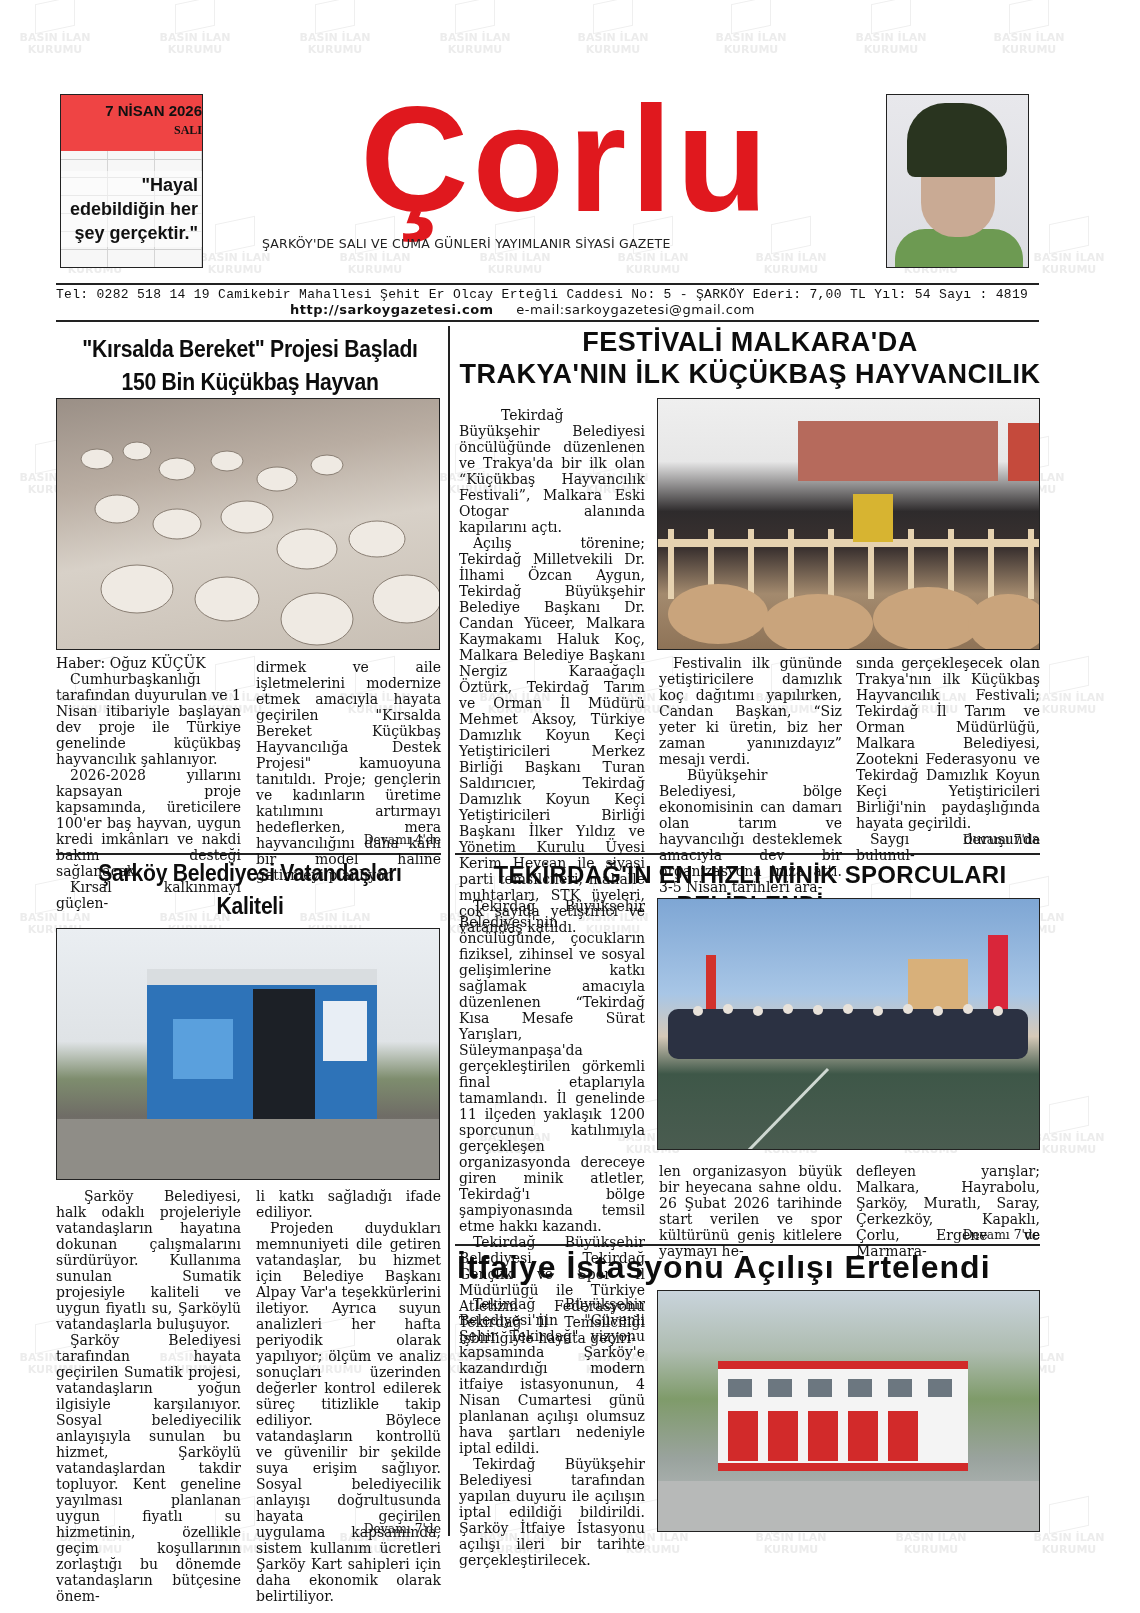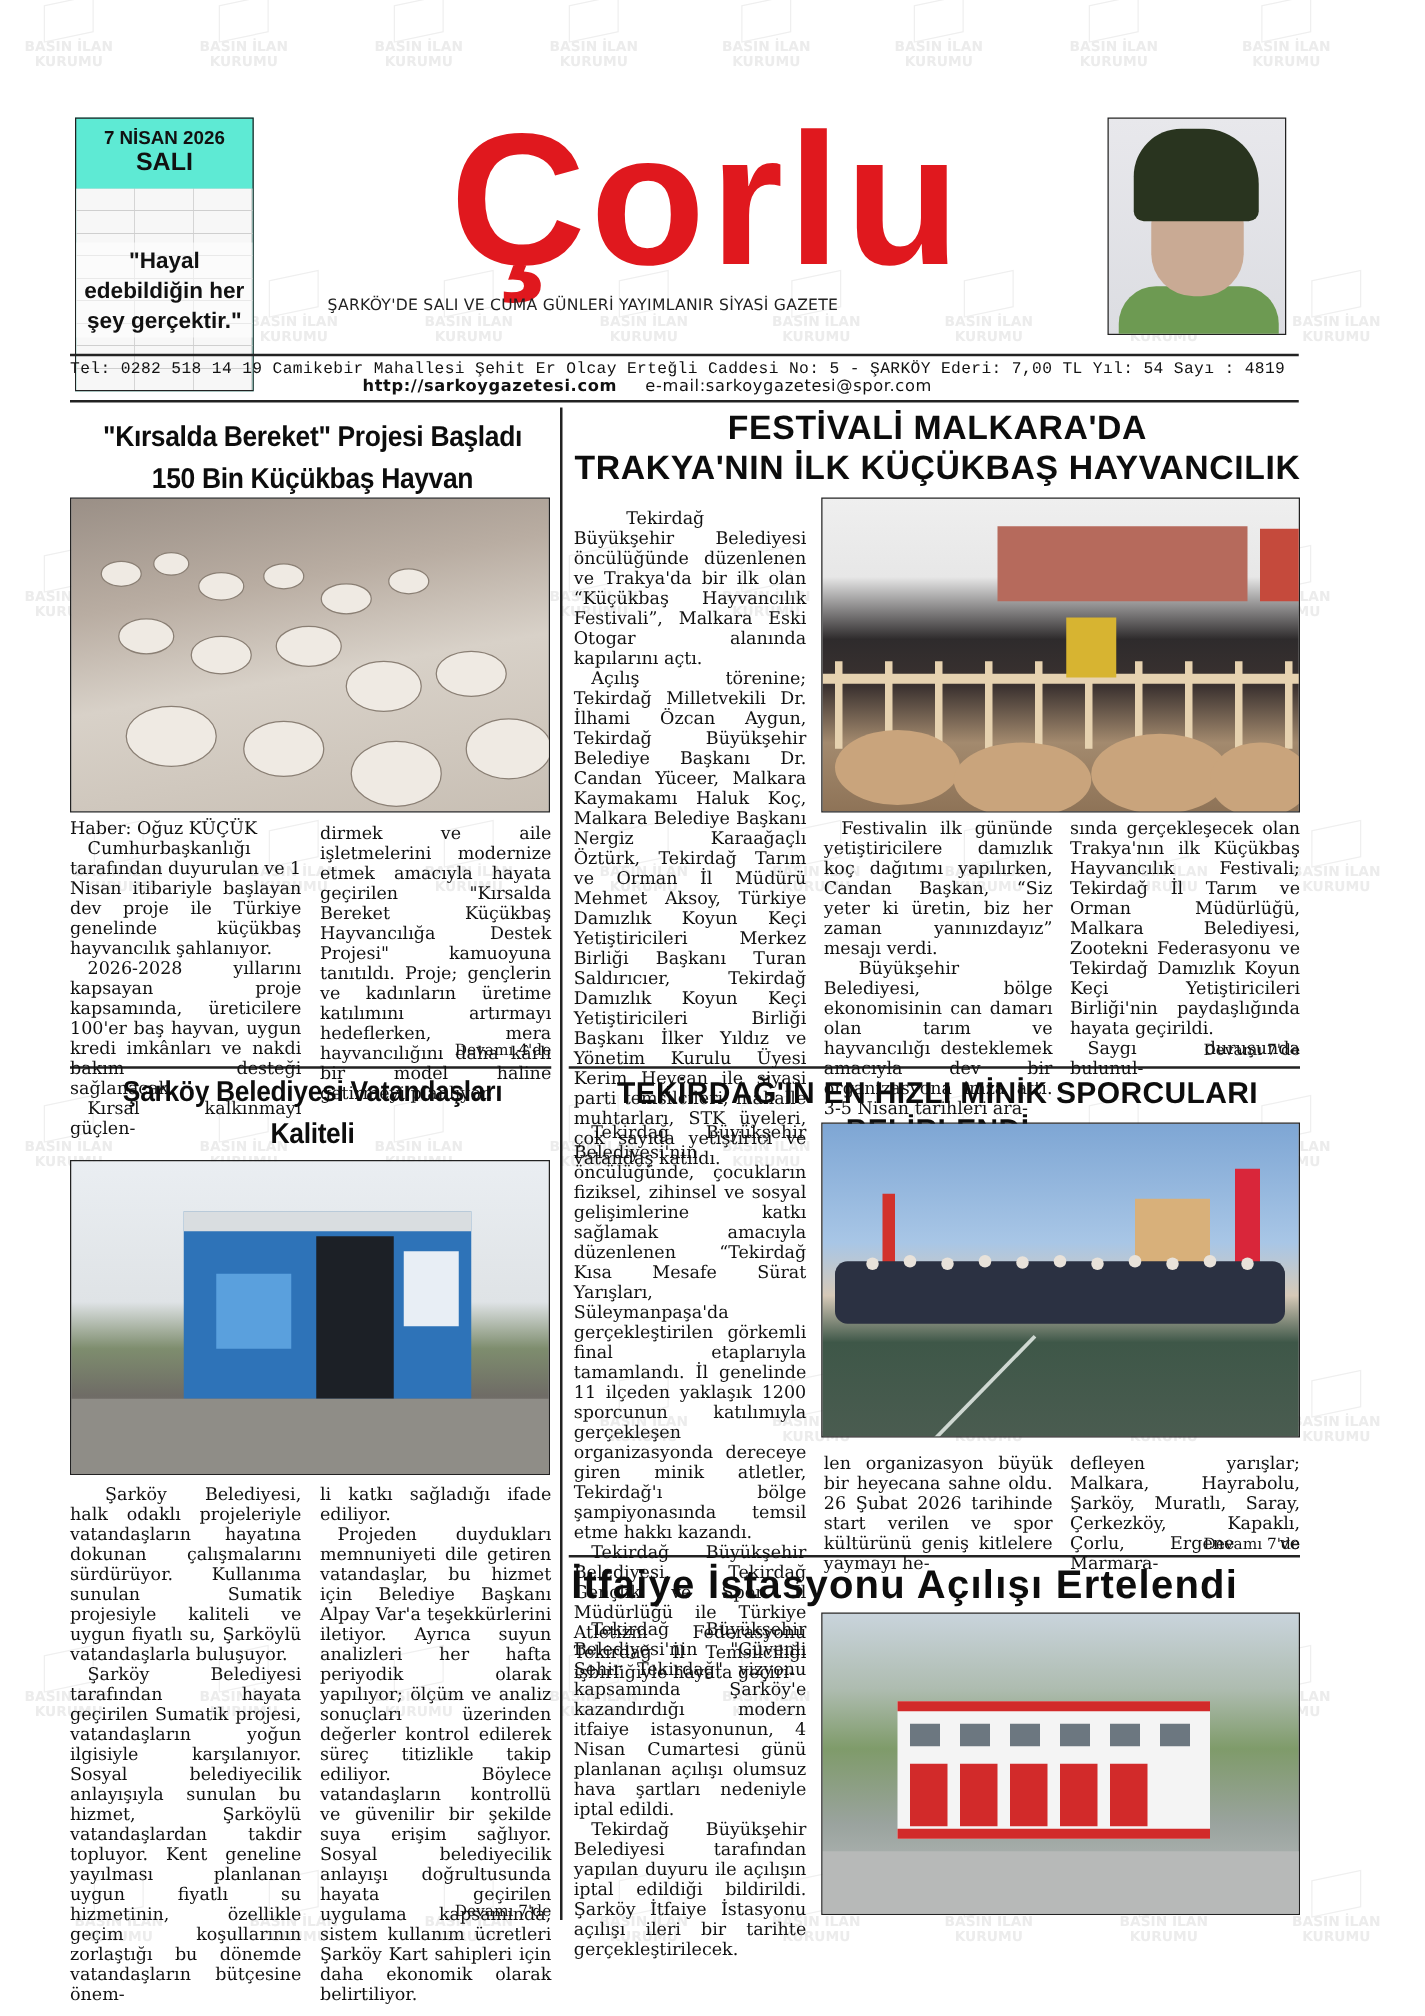--- a/index.html
+++ b/index.html
@@ -4,23 +4,23 @@
 <style>
   * { box-sizing: border-box; margin: 0; padding: 0; }
   html, body { width: 1140px; height: 1613px; background: #ffffff; overflow: hidden; }
   body { position: relative; font-family: "DejaVu Serif", serif; color: #111; }
 
   .wm { position: absolute; width: 90px; height: 60px; text-align: center; color: #ececec;
         font-family: "DejaVu Sans", sans-serif; font-weight: bold; font-size: 11px; line-height: 12px; }
   .wm .box { width: 40px; height: 30px; margin: 0 auto 2px; border: 1px solid #efefef; transform: skewY(-12deg); }
 
   
-  .datebox { position: absolute; left: 60px; top: 94px; width: 143px; height: 219px; border: 1.5px solid #222; text-align: center; background: #5eead4; }
+  .datebox { position: absolute; left: 60px; top: 94px; width: 143px; height: 174px; border: 1.5px solid #222; text-align: right; background: #ef4444; }
   .date { font-family: "Liberation Sans", sans-serif; font-weight: bold; font-size: 15px; line-height: 20px; margin-top: 6px; }
-  .day { font-family: Liberation Sans, sans-serif; font-weight: bold; font-size: 20px; line-height: 18px; }
+  .day { font-family: Liberation Serif, serif; font-weight: bold; font-size: 12px; line-height: 18px; }
   .quote { position: absolute; left: 0; right: 0; top: 56px; bottom: 0;
            background:
              repeating-linear-gradient(0deg, transparent 0 17px, #cfcfcf 17px 18px),
              repeating-linear-gradient(90deg, #f7f7f7 0 46px, #d5d5d5 46px 47px);
            display: flex; align-items: center; justify-content: center;
            font-family: "Liberation Sans", sans-serif; font-weight: bold; font-size: 18px; line-height: 24px; }
   .quote span { background: rgba(255,255,255,0.55); padding: 2px 4px; }
 
   .logo { position: absolute; left: 246px; top: 84px; width: 640px; height: 160px;
           font-family: "Liberation Sans", sans-serif; font-weight: bold; color: #e0181e; font-size: 150px; line-height: 150px; letter-spacing: 4px; text-align: center; }
@@ -394,21 +394,21 @@
 <div class="portrait">
   <div class="uniform"></div>
   <div class="face"></div>
   <div class="hat"></div>
 </div>
 
 <div class="rule1"></div>
 <div class="contact">Tel: 0282 518 14 19  Camikebir Mahallesi Şehit Er Olcay Erteğli Caddesi No: 5 - ŞARKÖY  Ederi: 7,00 TL Yıl: 54 Sayı : 4819</div>
 <div class="weblinks">
   <span class="url">http://sarkoygazetesi.com</span>
-  <span>e-mail:sarkoygazetesi@spor.com</span>
+  <span>e-mail:sarkoygazetesi@gmail.com</span>
 </div>
 <div class="rule2"></div>
 
 <div class="vline" style="left:448px; top:326px; height:1210px;"></div>
 <div class="hline" style="left:56px; top:853px; width:385px;"></div>
 <div class="hline" style="left:455px; top:853px; width:585px;"></div>
 <div class="hline" style="left:455px; top:1244px; width:585px;"></div>
 
 <div class="headline h-cond" style="left:50px; top:333px; width:400px;">
   <div>"Kırsalda Bereket" Projesi Başladı</div>

